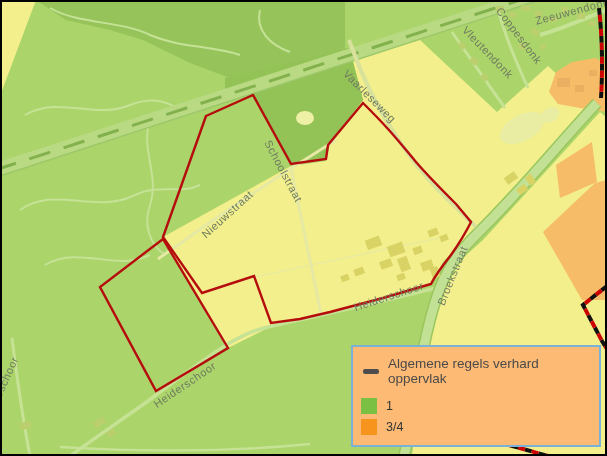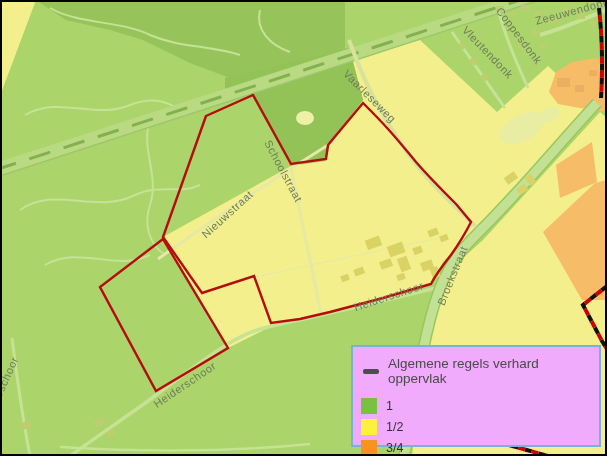--- a/index.html
+++ b/index.html
@@ -2,21 +2,21 @@
 <html><head>
 <meta charset="utf-8">
 <style>
   html,body{margin:0;padding:0;background:#e8e8e8;}
   .stage{position:relative;width:607px;height:456px;overflow:hidden;
          font-family:"Liberation Sans",sans-serif;background:#abd46a;}
   .frame{position:absolute;inset:0;border:2px solid #000;pointer-events:none;z-index:20;}
   .map-svg{position:absolute;left:0;top:0;}
   .street-label{font-size:11px;fill:#6f7c60;letter-spacing:.6px;}
   .legend{position:absolute;left:351px;top:345px;width:250px;height:102px;
-          box-sizing:border-box;background:#f0abfc;border:2px solid #7ab1d6;
+          box-sizing:border-box;background:#fdba74;border:2px solid #7ab1d6;
           padding:7px 10px 6px 8px;z-index:10;}
   .legend-title-row{display:flex;align-items:center;gap:9px;margin:2px 0 12px 0;
           font-size:13.5px;color:#4a4a4a;}
   .dash{width:16px;height:5px;background:#4d4d4d;border-radius:2px;margin-left:2px;flex:0 0 auto;}
   .legend-item{display:flex;align-items:center;gap:9px;margin-bottom:5px;
           font-size:12.5px;color:#333;}
   .legend-item svg{display:block;flex:0 0 auto;}
 </style>
 </head>
 <body>
@@ -165,26 +165,20 @@
       <span>Algemene regels verhard oppervlak</span>
     </div>
     <div class="legend-item">
       <svg width="16" height="16">
         <rect x="0" y="0" width="16" height="16" fill="#79c043"></rect>
       </svg>
       <span>1</span>
     </div>
     <div class="legend-item">
       <svg width="16" height="16">
-        <rect x="0" y="0" width="16" height="16" fill="#fcf23c"></rect>
-      </svg>
-      <span>1/2</span>
-    </div>
-    <div class="legend-item">
-      <svg width="16" height="16">
         <rect x="0" y="0" width="16" height="16" fill="#f7941e"></rect>
       </svg>
       <span>3/4</span>
     </div>
   </div>
 
   <div class="frame"></div>
 </div>
 
 </body></html>

